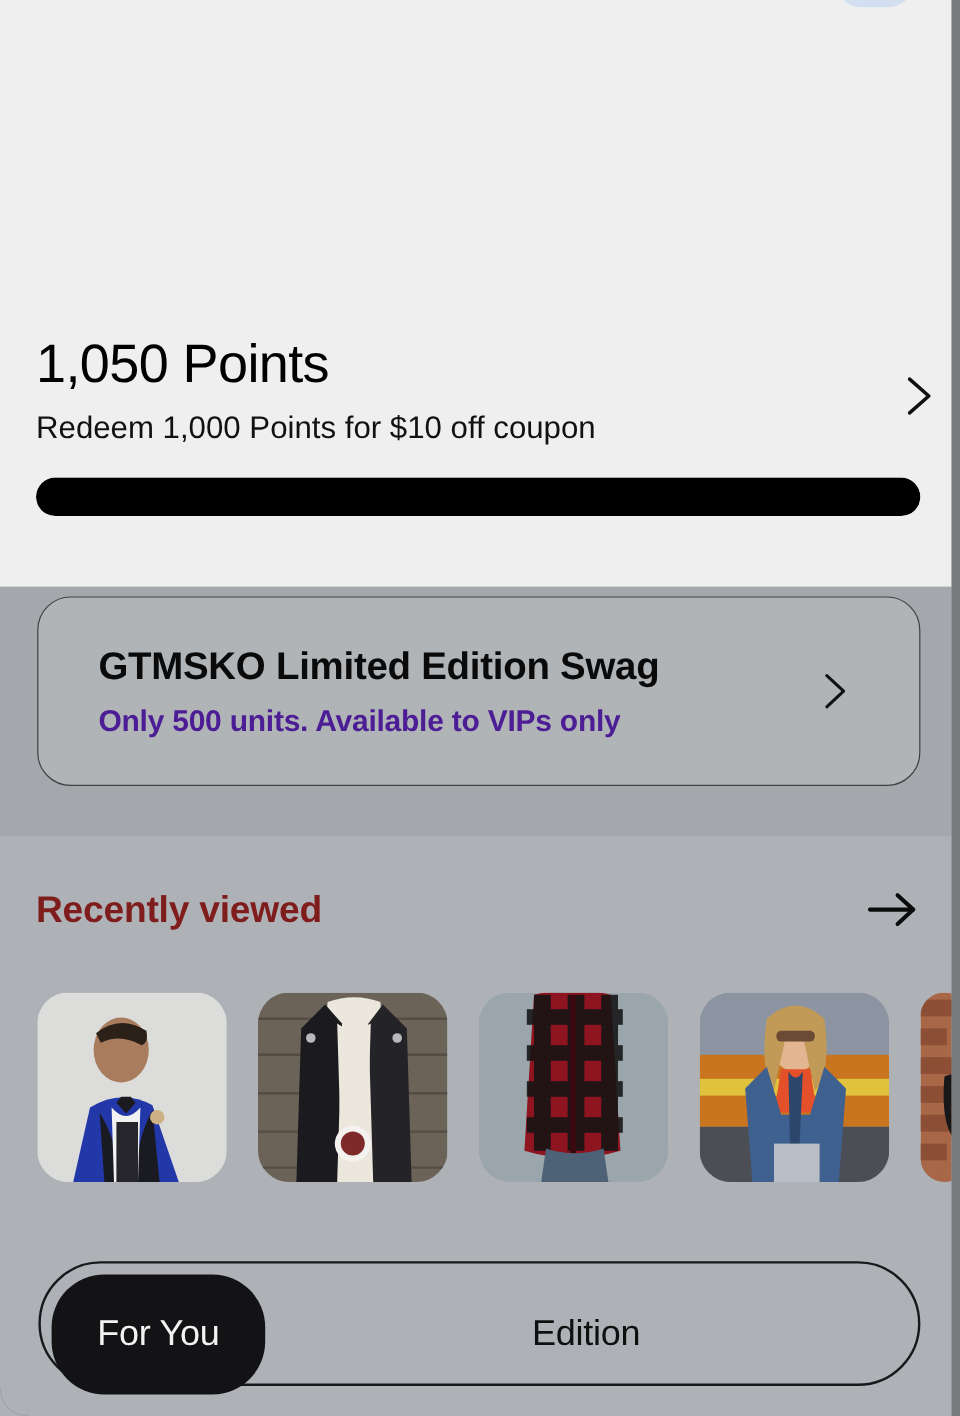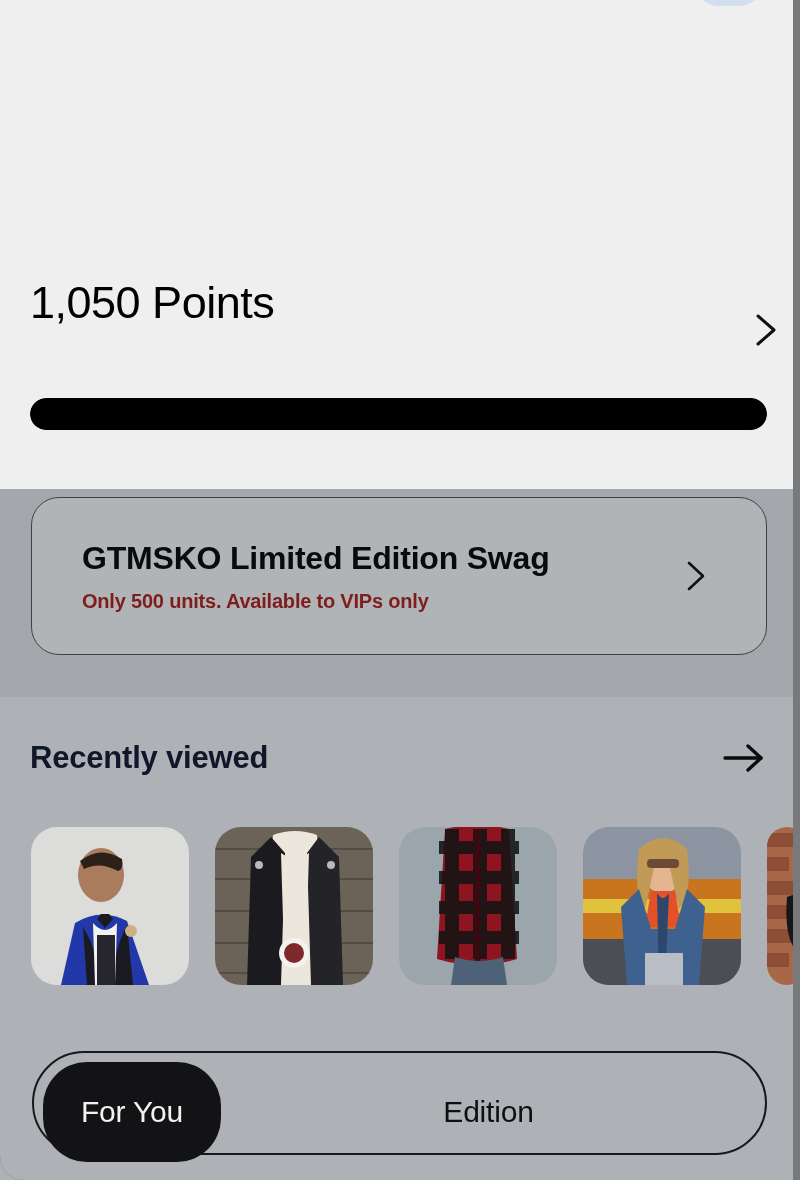--- a/index.html
+++ b/index.html
@@ -118,23 +118,23 @@
   }
   .promo-title {
     font-size: 32px;
     font-weight: 700;
     color: #0a0a0a;
     letter-spacing: -0.2px;
     line-height: 1.2;
   }
   .promo-sub {
     margin-top: 12px;
-    font-size: 20px;
+    font-size: 25px;
     font-weight: 700;
-    color: #7f1d1d;
+    color: #4c1d95;
     letter-spacing: -0.2px;
     line-height: 1.2;
   }
   .promo-chevron {
     width: 30px; height: 40px;
     margin-right: 56px;
     color: #111;
   }
   .promo-chevron svg { width: 100%; height: 100%; display: block; }
 
@@ -143,21 +143,21 @@
     position: absolute;
     left: 30px; top: 740px;
     width: 737px;
     display: flex;
     align-items: center;
     justify-content: space-between;
   }
   .rv-title {
     font-size: 31px;
     font-weight: 700;
-    color: #0f172a;
+    color: #7f1d1d;
     letter-spacing: -0.2px;
   }
   .rv-arrow { width: 46px; height: 34px; color: #0a0a0a; }
   .rv-arrow svg { width: 100%; height: 100%; display: block; }
 
   .rv-rail {
     position: absolute;
     left: 31px; top: 827px;
     width: 762px; height: 160px;
     display: flex;
@@ -228,20 +228,21 @@
 <body>
 
 <div class="screen">
 
   <div class="header">
     <div class="blue-pill"></div>
   </div>
 
   <div class="points-block">
     <div class="points-value">1,050 Points</div>
+    <div class="points-sub">Redeem 1,000 Points for $10 off coupon</div>
   </div>
 
   <div class="points-chevron">
     <svg viewBox="0 0 34 44" fill="none" stroke="currentColor" stroke-width="3" stroke-linecap="round" stroke-linejoin="round">
       <polyline points="10,8 26,22 10,36"></polyline>
     </svg>
   </div>
 
   <div class="progress-track">
     <div class="progress-fill" id="progress-fill" style="width: 100%;"></div>

